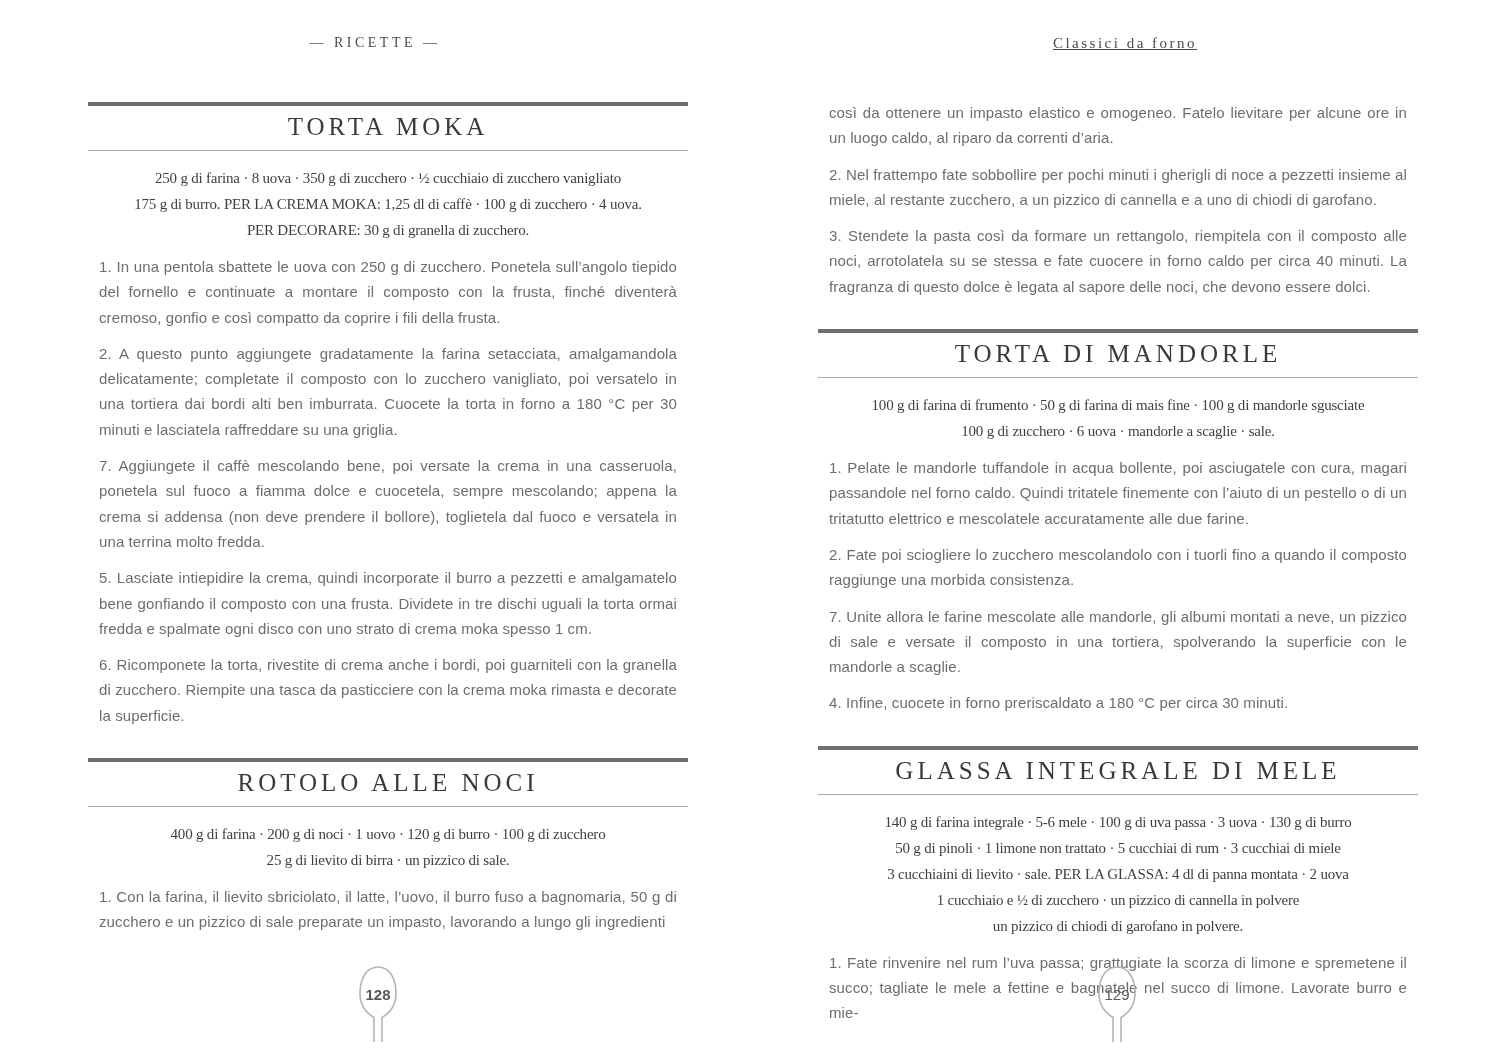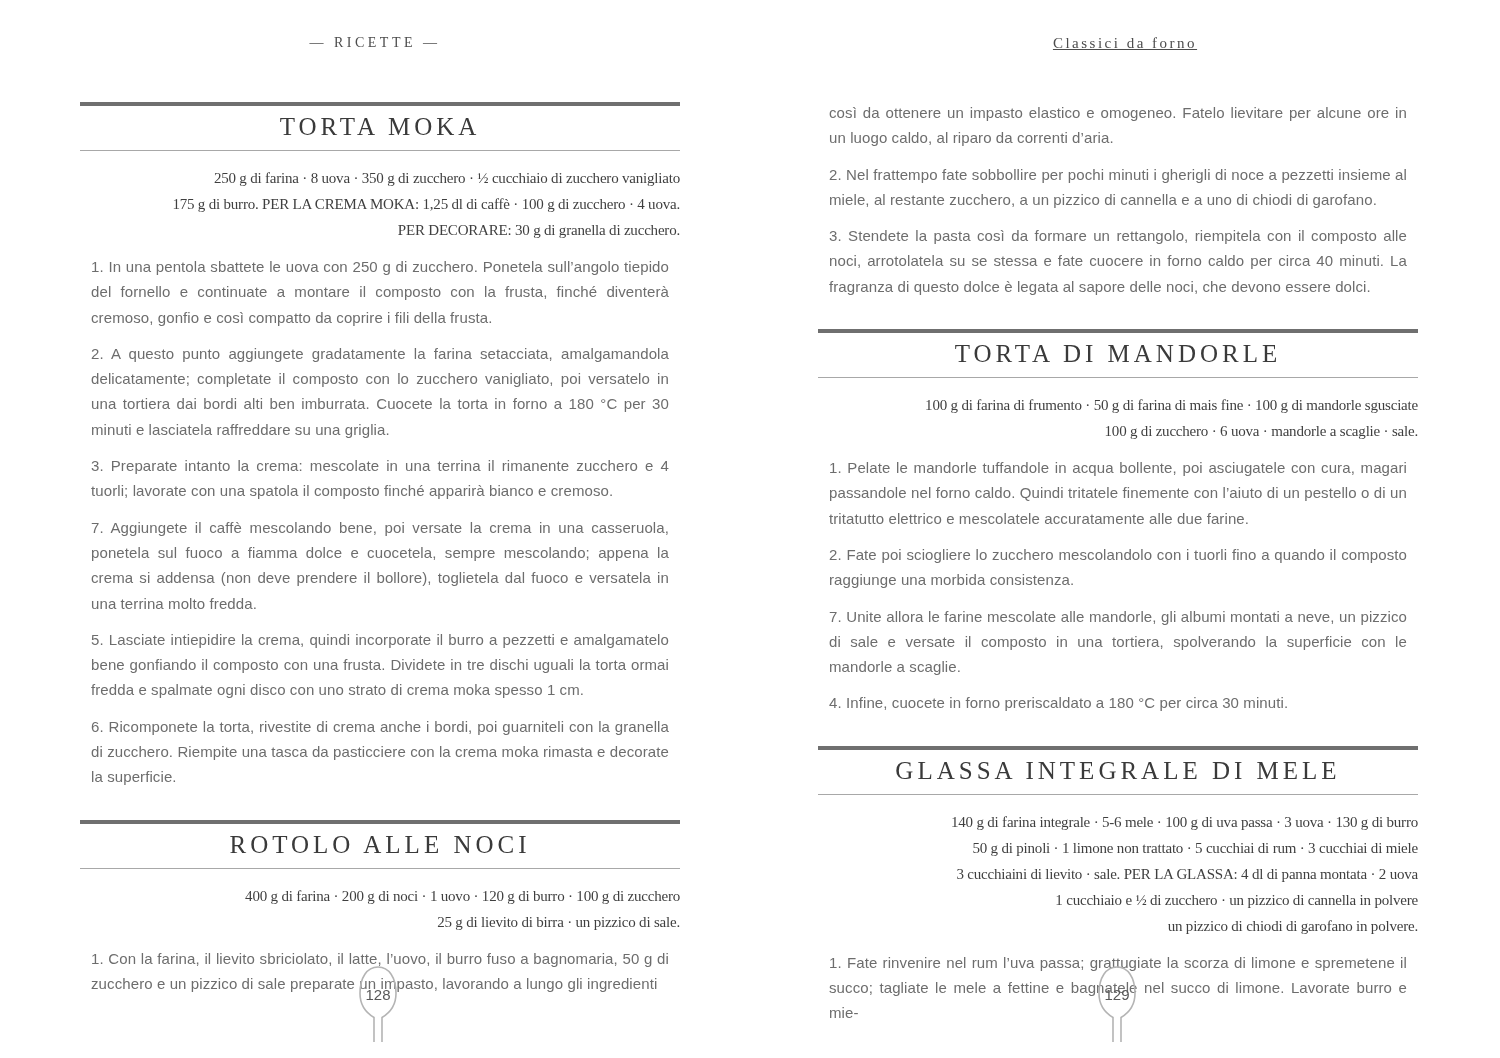--- a/index.html
+++ b/index.html
@@ -28,21 +28,21 @@
     font-family: "Liberation Serif", serif;
     color: var(--head-color, #4c4c4c);
   }
   .page-left .running-head { font-size: 14px; letter-spacing: 3.5px; }
   .page-right .running-head { font-size: 15px; letter-spacing: 2.5px; text-decoration: underline; }
 
   .col {
     position: absolute; top: 0;
     width: 600px;
   }
-  .page-left .col { left: 80px; }
+  .page-left .col { left: 88px; }
   .page-right .col { left: 68px; }
 
   .page-left .col > .block:first-child { margin-top: 102px; }
   .page-right .col > .block:first-child { margin-top: 100px; }
   .block.recipe { margin-top: 30px; }
   .page-left .col > .block.recipe:first-child { margin-top: 102px; }
 
   .title-block {
     border-top: 4px solid var(--rule-dark, #6f6f6f);
     border-bottom: 1px solid var(--rule-light, #a8a8a8);
@@ -60,36 +60,36 @@
   }
   .ingredients {
     margin-top: 14px;
     text-align: center;
     font-family: "Liberation Serif", serif;
     font-size: 15px;
     letter-spacing: -0.2px;
     line-height: 26px;
     color: var(--ing-color, #3f3f3f);
   }
-  .ingredients p { margin: 0; text-align: right; }
+  .ingredients p { margin: 0; }
   .steps { margin-top: 10px; }
   .steps p {
     margin: 11px;
     font-size: 15px;
     line-height: 25.3px;
     color: var(--body-color, #6d6d6d);
     text-align: justify;
     letter-spacing: 0.1px;
   }
   .folio {
     position: absolute;
     bottom: 0;
     width: 44px; height: 78px;
   }
-  .page-left .folio { left: 356px; }
+  .page-left .folio { left: 356px; font-weight: bold; }
   .page-right .folio { left: 345px; }
   .folio svg { display: block; }
   .folio text {
     font-family: "Liberation Sans", sans-serif;
     font-size: 15px;
     fill: #585858;
   }
 </style>
 </head>
 <body>
@@ -104,21 +104,20 @@
             <h2>TORTA MOKA</h2>
           </div>
           <div class="ingredients">
             <p>250 g di farina · 8 uova · 350 g di zucchero · ½ cucchiaio di zucchero vanigliato</p>
             <p>175 g di burro. PER LA CREMA MOKA: 1,25 dl di caffè · 100 g di zucchero · 4 uova.</p>
             <p>PER DECORARE: 30 g di granella di zucchero.</p>
           </div>
           <div class="steps">
             <p>1. In una pentola sbattete le uova con 250 g di zucchero. Ponetela sull’angolo tiepido del fornello e continuate a montare il composto con la frusta, finché diventerà cremoso, gonfio e così compatto da coprire i fili della frusta.</p>
             <p>2. A questo punto aggiungete gradatamente la farina setacciata, amalgamandola delicatamente; completate il composto con lo zucchero vanigliato, poi versatelo in una tortiera dai bordi alti ben imburrata. Cuocete la torta in forno a 180 °C per 30 minuti e lasciatela raffreddare su una griglia.</p>
-            <p>3. Preparate intanto la crema: mescolate in una terrina il rimanente zucchero e 4 tuorli; lavorate con una spatola il composto finché apparirà bianco e cremoso.</p>
             <p>7. Aggiungete il caffè mescolando bene, poi versate la crema in una casseruola, ponetela sul fuoco a fiamma dolce e cuocetela, sempre mescolando; appena la crema si addensa (non deve prendere il bollore), toglietela dal fuoco e versatela in una terrina molto fredda.</p>
             <p>5. Lasciate intiepidire la crema, quindi incorporate il burro a pezzetti e amalgamatelo bene gonfiando il composto con una frusta. Dividete in tre dischi uguali la torta ormai fredda e spalmate ogni disco con uno strato di crema moka spesso 1 cm.</p>
             <p>6. Ricomponete la torta, rivestite di crema anche i bordi, poi guarniteli con la granella di zucchero. Riempite una tasca da pasticciere con la crema moka rimasta e decorate la superficie.</p>
           </div>
         </div>
         <div class="block recipe">
           <div class="title-block">
             <h2>ROTOLO ALLE NOCI</h2>
           </div>
           <div class="ingredients">

